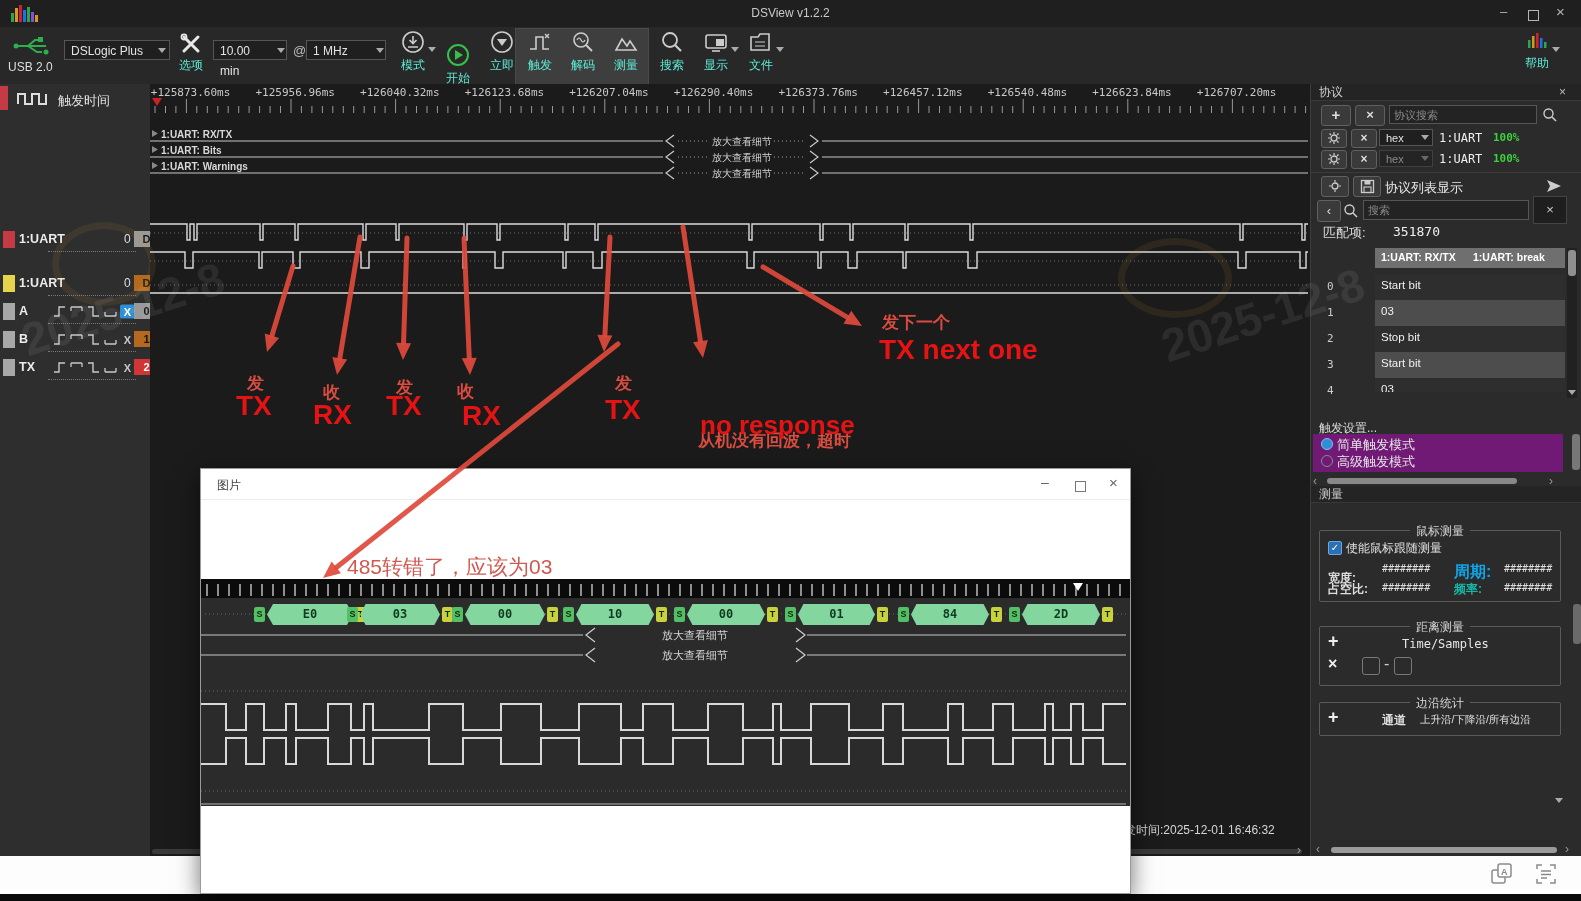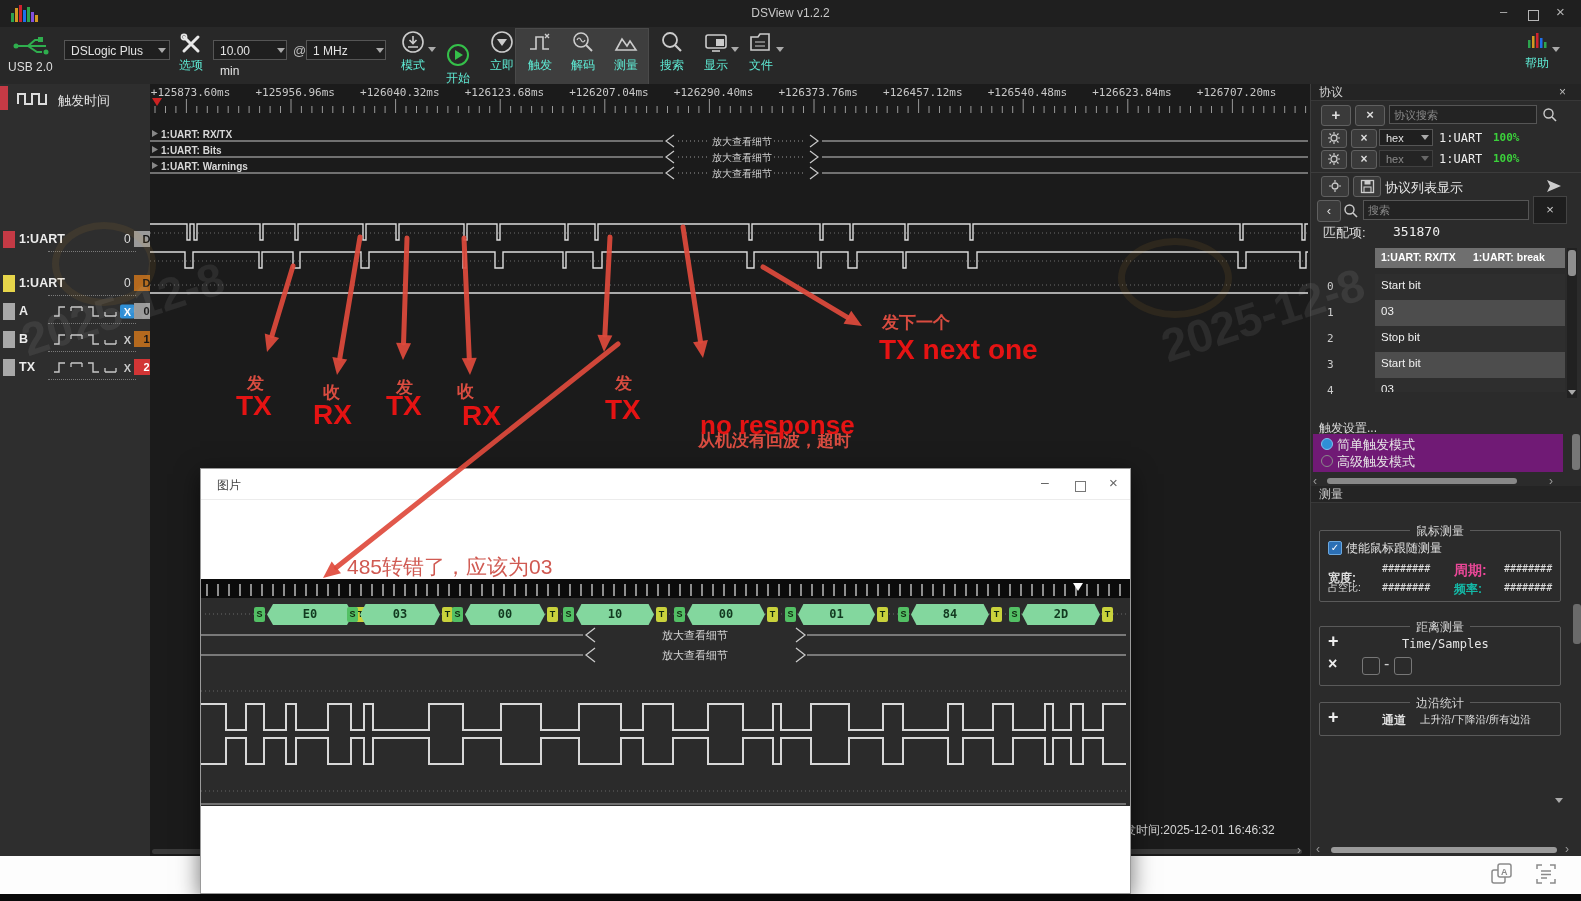--- a/index.html
+++ b/index.html
@@ -391,23 +391,23 @@
     <div class="panelbar" style="top:402px;">
       <span>测量</span>
     </div>
 
     <div class="fieldset" style="left:8px;top:446px;width:240px;height:70px;">
       <span class="legend">鼠标测量</span>
       <span class="ckbox abs" style="left:8px;top:10px;">✓</span>
       <span class="abs" style="left:26px;top:9px;font-size:12px;color:#e0e0e0;">使能鼠标跟随测量</span>
       <span class="abs" style="left:8px;top:39px;font-size:12px;color:#ddd;font-weight:bold;">宽度:</span>
       <span class="abs mono" style="left:62px;top:32px;font-size:10px;color:#ddd;">########</span>
-      <span class="abs" style="left:134px;top:31px;font-size:14px;color:#ec4899;font-weight:bold;">周期:</span>
+      <span class="abs" style="left:134px;top:31px;font-size:16px;color:#0ea5e9;font-weight:bold;">周期:</span>
       <span class="abs mono" style="left:184px;top:32px;font-size:10px;color:#ddd;">########</span>
-      <span class="abs" style="left:8px;top:50px;font-size:10px;color:#ddd;font-weight:normal;">占空比:</span>
+      <span class="abs" style="left:8px;top:50px;font-size:12px;color:#ddd;font-weight:bold;">占空比:</span>
       <span class="abs mono" style="left:62px;top:51px;font-size:10px;color:#ddd;">########</span>
       <span class="abs" style="left:134px;top:50px;font-size:12px;color:#14b8a6;font-weight:bold;">频率:</span>
       <span class="abs mono" style="left:184px;top:51px;font-size:10px;color:#ddd;">########</span>
     </div>
 
     <div class="fieldset" style="left:8px;top:542px;width:240px;height:58px;">
       <span class="legend">距离测量</span>
       <span class="abs" style="left:8px;top:4px;font-size:18px;font-weight:bold;color:#eee;">+</span>
       <span class="abs mono" style="left:82px;top:10px;font-size:12px;color:#e5e5e5;">Time/Samples</span>
       <span class="abs" style="left:8px;top:28px;font-size:16px;font-weight:bold;color:#eee;">×</span>

